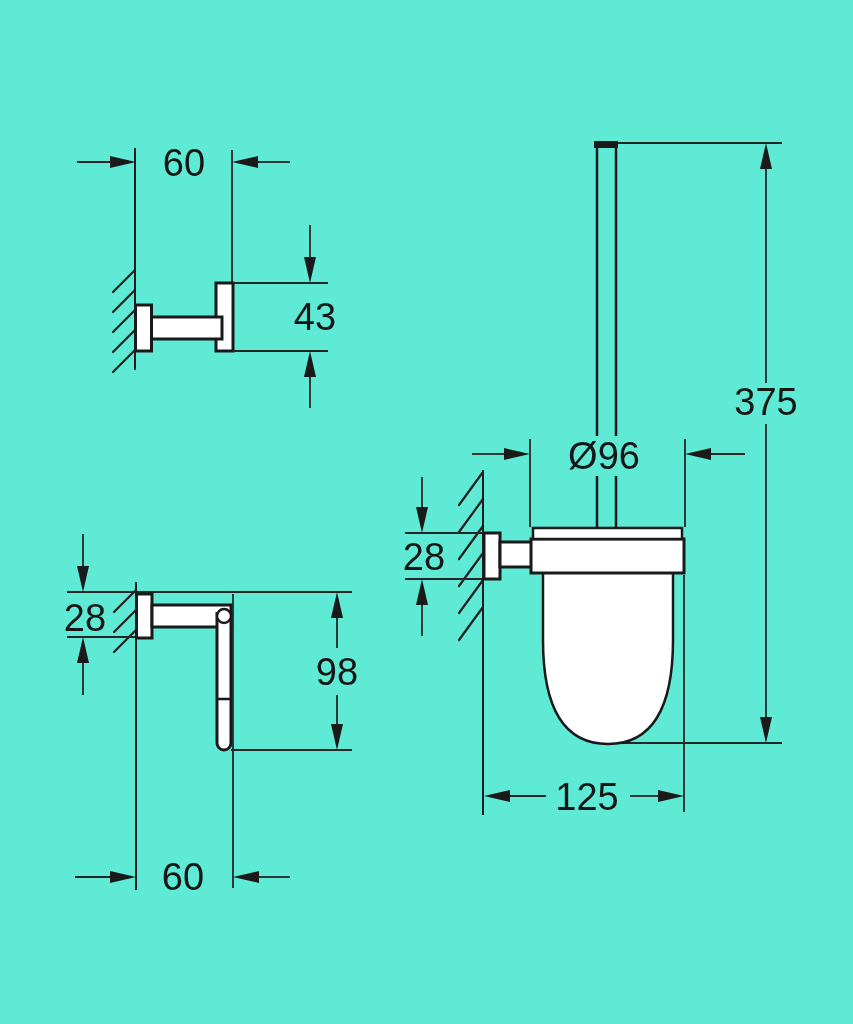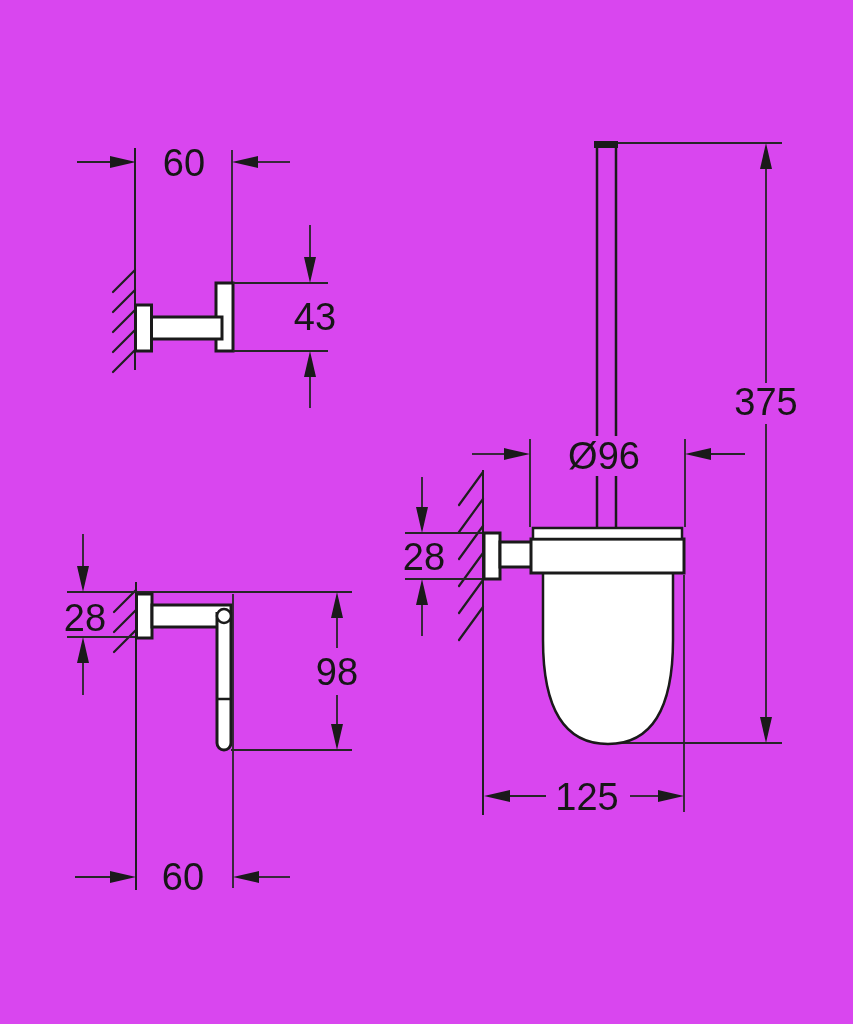--- a/index.html
+++ b/index.html
@@ -1,16 +1,16 @@
 <!DOCTYPE html>
 <html><head>
 <meta charset="utf-8">
 <style>
   html, body { margin: 0; padding: 0; background: #ffffff; }
-  .stage { width: 853px; height: 1024px; position: relative; background: #d946ef; }
+  .stage { width: 853px; height: 1024px; position: relative; background: #5eead4; }
   svg { display: block; }
   .dim-text {
     font-family: "Liberation Sans", sans-serif;
     font-size: 38px;
     fill: #161616;
     text-anchor: middle;
   }
   .outline  { fill: #ffffff; stroke: #1a1a1a; stroke-width: 3; }
   .outline-thin { fill: #ffffff; stroke: #1a1a1a; stroke-width: 2.5; }
   .objline  { stroke: #1a1a1a; stroke-width: 2.5; fill: none; }

